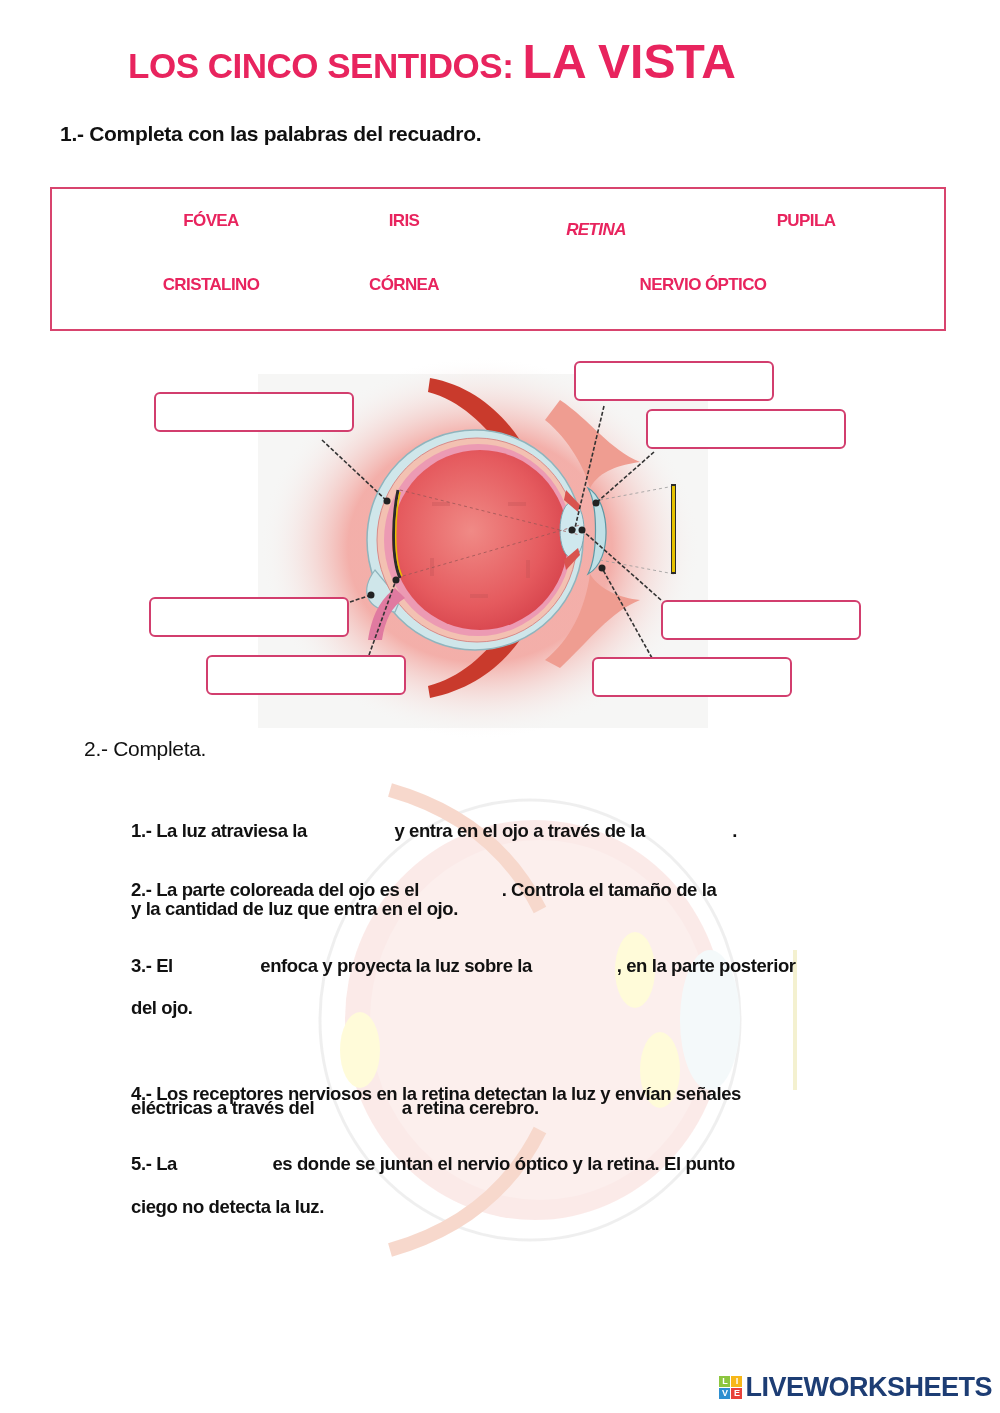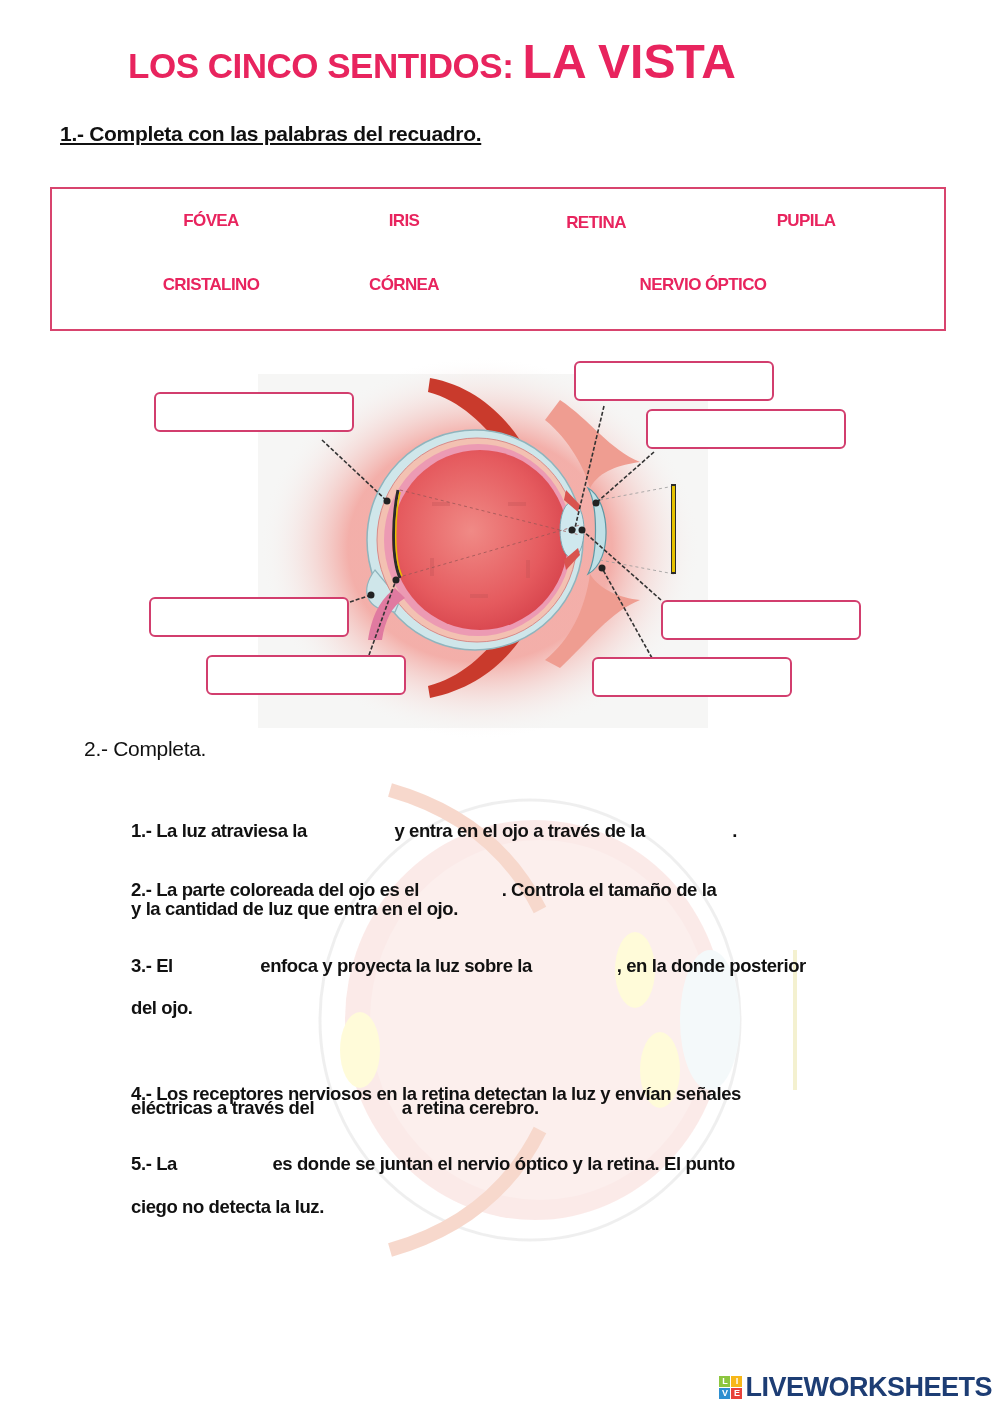--- a/index.html
+++ b/index.html
@@ -4,21 +4,21 @@
 <style>
   html, body { margin: 0; padding: 0; background: #ffffff; }
   body { width: 1000px; height: 1413px; position: relative; overflow: hidden;
          font-family: "Liberation Sans", "DejaVu Sans", sans-serif; color: #111; }
   .abs { position: absolute; }
 
   .title { left: 0; width: 864px; top: 34px; text-align: center; color: #e8245e; font-weight: bold; white-space: nowrap; }
   .title .t1 { font-size: 35px; letter-spacing: -0.5px; font-family: "Liberation Sans Narrow", "Liberation Sans", sans-serif; }
   .title .t2 { font-size: 48px; letter-spacing: 0px; }
 
-  .q1 { left: 60px; top: 122px; font-size: 21px; font-weight: bold; letter-spacing: -0.3px; text-decoration: underline; }
+  .q1 { left: 60px; top: 122px; font-size: 21px; font-weight: bold; letter-spacing: -0.3px; }
 
   .wordbox { left: 50px; top: 187px; width: 896px; height: 144px; border: 2px solid #d8446e; box-sizing: border-box; }
   .word { position: absolute; color: #e8245e; font-weight: bold; font-size: 17px; letter-spacing: -0.6px; white-space: nowrap; transform: translateX(-50%); }
 
   .diagram-bg { left: 258px; top: 374px; width: 450px; height: 354px; background: #f6f6f5; }
   .label-box { position: absolute; width: 200px; height: 40px; border: 2px solid #d23e6e; border-radius: 6px; background: #fff; box-sizing: border-box; cursor: text; }
 
   .q2 { left: 84px; top: 737px; font-size: 21px; font-weight: normal; letter-spacing: -0.3px; }
   .item { position: absolute; left: 131px; font-size: 18.5px; font-weight: bold; letter-spacing: -0.4px; white-space: nowrap; }
   .blank { display: inline-block; height: 22px; vertical-align: middle; border: none; background: transparent; }
@@ -35,21 +35,21 @@
 
 <div class="abs title">
   <span class="t1">LOS CINCO SENTIDOS: </span><span class="t2">LA VISTA</span>
 </div>
 
 <div class="abs q1">1.- Completa con las palabras del recuadro.</div>
 
 <div class="abs wordbox">
   <span class="word" style="left:159px; top:22px;">FÓVEA</span>
   <span class="word" style="left:352px; top:22px;">IRIS</span>
-  <span class="word" style="left:544px; top:24px;">RETINA</span>
+  <span class="word" style="left:544px; top:31px;font-style:italic;">RETINA</span>
   <span class="word" style="left:754px; top:22px;">PUPILA</span>
   <span class="word" style="left:159px; top:86px;">CRISTALINO</span>
   <span class="word" style="left:352px; top:86px;">CÓRNEA</span>
   <span class="word" style="left:651px; top:86px;">NERVIO ÓPTICO</span>
 </div>
 
 <div class="abs diagram-bg"></div>
 <svg class="abs" style="left:0; top:0;" width="1000" height="740">
   <defs>
     <radialGradient id="vit" cx="45%" cy="45%" r="60%">
@@ -154,21 +154,21 @@
 <div class="item" style="top:855px;margin-top:24px;">
   <span>2.- La parte coloreada del ojo es el</span>
   <span class="blank" style="width:78px;"></span><span>. Controla el tamaño de la</span>
 </div>
 <div class="item" style="top:898px;">y la cantidad de luz que entra en el ojo.</div>
 
 <div class="item" style="top:955px;">
   <span>3.- El</span>
   <span class="blank" style="width:78px;"></span>
   <span>enfoca y proyecta la luz sobre la</span>
-  <span class="blank" style="width:80px;"></span><span>, en la donde posterior</span>
+  <span class="blank" style="width:80px;"></span><span>, en la parte posterior</span>
 </div>
 <div class="item" style="top:997px;">del ojo.</div>
 
 <div class="item" style="top:1083px;">4.- Los receptores nerviosos en la retina detectan la luz y envían señales</div>
 <div class="item" style="top:1097px;">
   <span>eléctricas a través del</span>
   <span class="blank" style="width:78px;"></span>
   <span>a retina cerebro.</span>
 </div>
 

